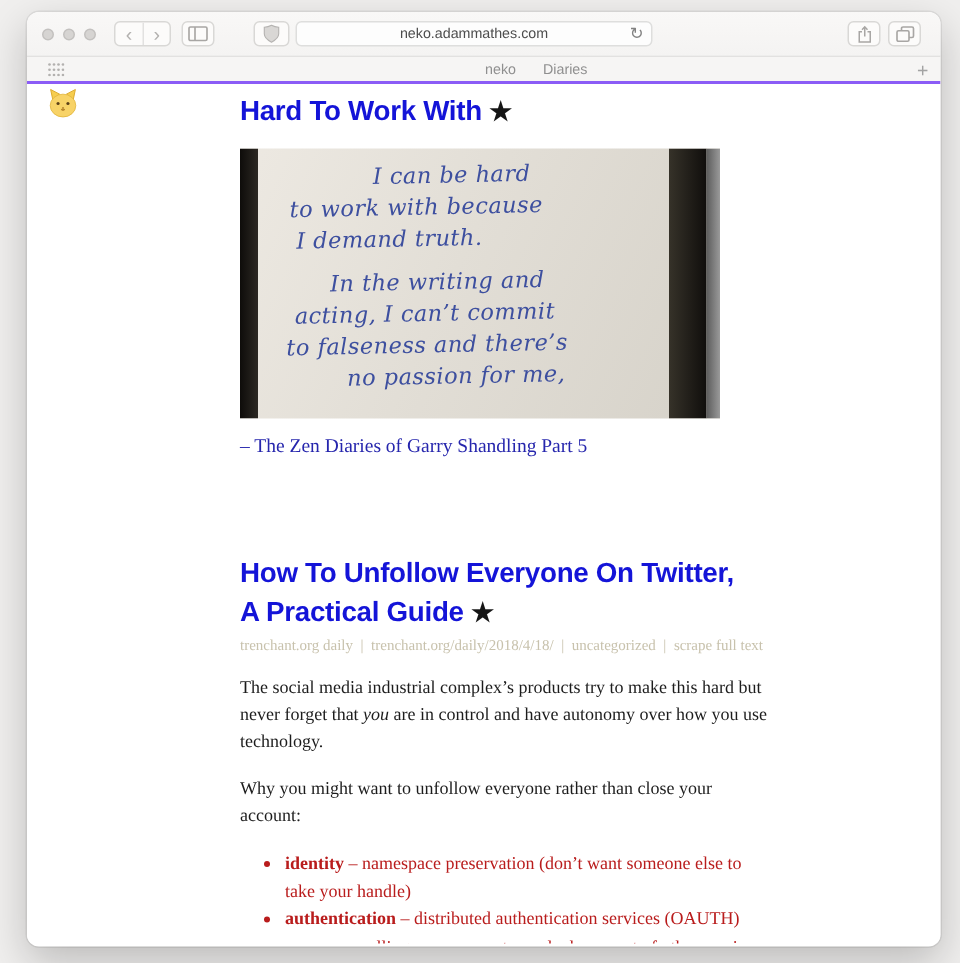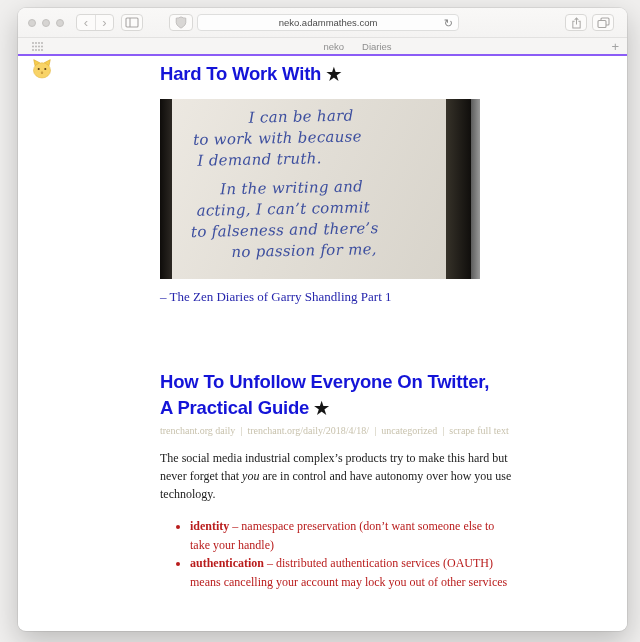--- a/index.html
+++ b/index.html
@@ -16,21 +16,21 @@
   .traffic { display:flex; gap:6px; margin-left:10px; }
   .light { width:8px; height:8px; border-radius:50%; background:#d6d4d2; border:1px solid #c3c1bf; }
   .navgroup { margin-left:12px; display:flex; height:17px; border:1px solid #d9d8d6;
     border-radius:4px; background:#fcfbfa; overflow:hidden; }
   .navbtn { width:18px; text-align:center; color:#b3b1af; font-size:13px; line-height:15px; }
   .navbtn + .navbtn { border-left:1px solid #e2e1e0; }
   .chromebtn { height:17px; border:1px solid #d9d8d6; border-radius:4px; background:#fcfbfa;
     display:flex; align-items:center; justify-content:center; }
   .sidebtn { margin-left:7px; width:22px; }
   .shieldbtn { margin-left:26px; width:24px; }
-  .urlfield { margin-left:4px; width:262px; height:17px; border:1px solid #dededd;
+  .urlfield { margin-left:4px; width:238px; height:17px; border:1px solid #dededd;
     border-radius:4px; background:#fdfdfd; position:relative; display:flex;
     align-items:center; justify-content:center; font-size:9.5px; color:#4c4c4c; }
   .reload { position:absolute; right:5px; top:1px; color:#828282; font-size:11px; line-height:14px; }
   .rightbtns { position:absolute; right:13px; top:6px; display:flex; gap:5px; }
   .rightbtns .chromebtn { width:22px; }
 
   
   .favbar { height:18px; background:#f6f5f4; border-bottom:2px solid #8b5cf6;
     position:relative; display:flex; align-items:center; justify-content:center; }
   .fav-center { display:flex; gap:18px; transform:translateX(35px);
@@ -173,32 +173,33 @@
           <div class="hand">
             <div class="hl0">I can be hard</div>
             <div class="hl1">to work with because</div>
             <div class="hl2">I demand truth.</div>
             <div class="hl3">In the writing and</div>
             <div class="hl4">acting, I can’t commit</div>
             <div class="hl5">to falseness and there’s</div>
             <div class="hl6">no passion for me,</div>
           </div>
         </div>
-        <div class="caption">– The Zen Diaries of Garry Shandling Part 1</div>
+        <div class="caption">– The Zen Diaries of Garry Shandling Part 5</div>
       </div>
 
       <div class="post post2">
         <h1 class="post-title">
           <span class="title-line">How To Unfollow Everyone On Twitter,</span><br>
           <span class="title-line"><span>A Practical Guide</span><span class="star">★</span></span>
         </h1>
         <div class="meta">
           <span>trenchant.org daily</span><span class="sep">|</span><span>trenchant.org/daily/2018/4/18/</span><span class="sep">|</span><span>uncategorized</span><span class="sep">|</span><span>scrape full text</span>
         </div>
         <p class="body-text p1"><span>The social media industrial complex’s products try to make this hard but never forget that </span><em>you</em><span> are in control and have autonomy over how you use technology.</span></p>
+        <p class="body-text p2">Why you might want to unfollow everyone rather than close your account:</p>
         <ul class="post-list">
           <li><b>identity</b><span> – namespace preservation (don’t want someone else to take your handle)</span></li>
           <li><b>authentication</b><span> – distributed authentication services (OAUTH) means cancelling your account may lock you out of other services</span></li>
 
         </ul>
       </div>
 
     </div>
   </div>
 </div>

